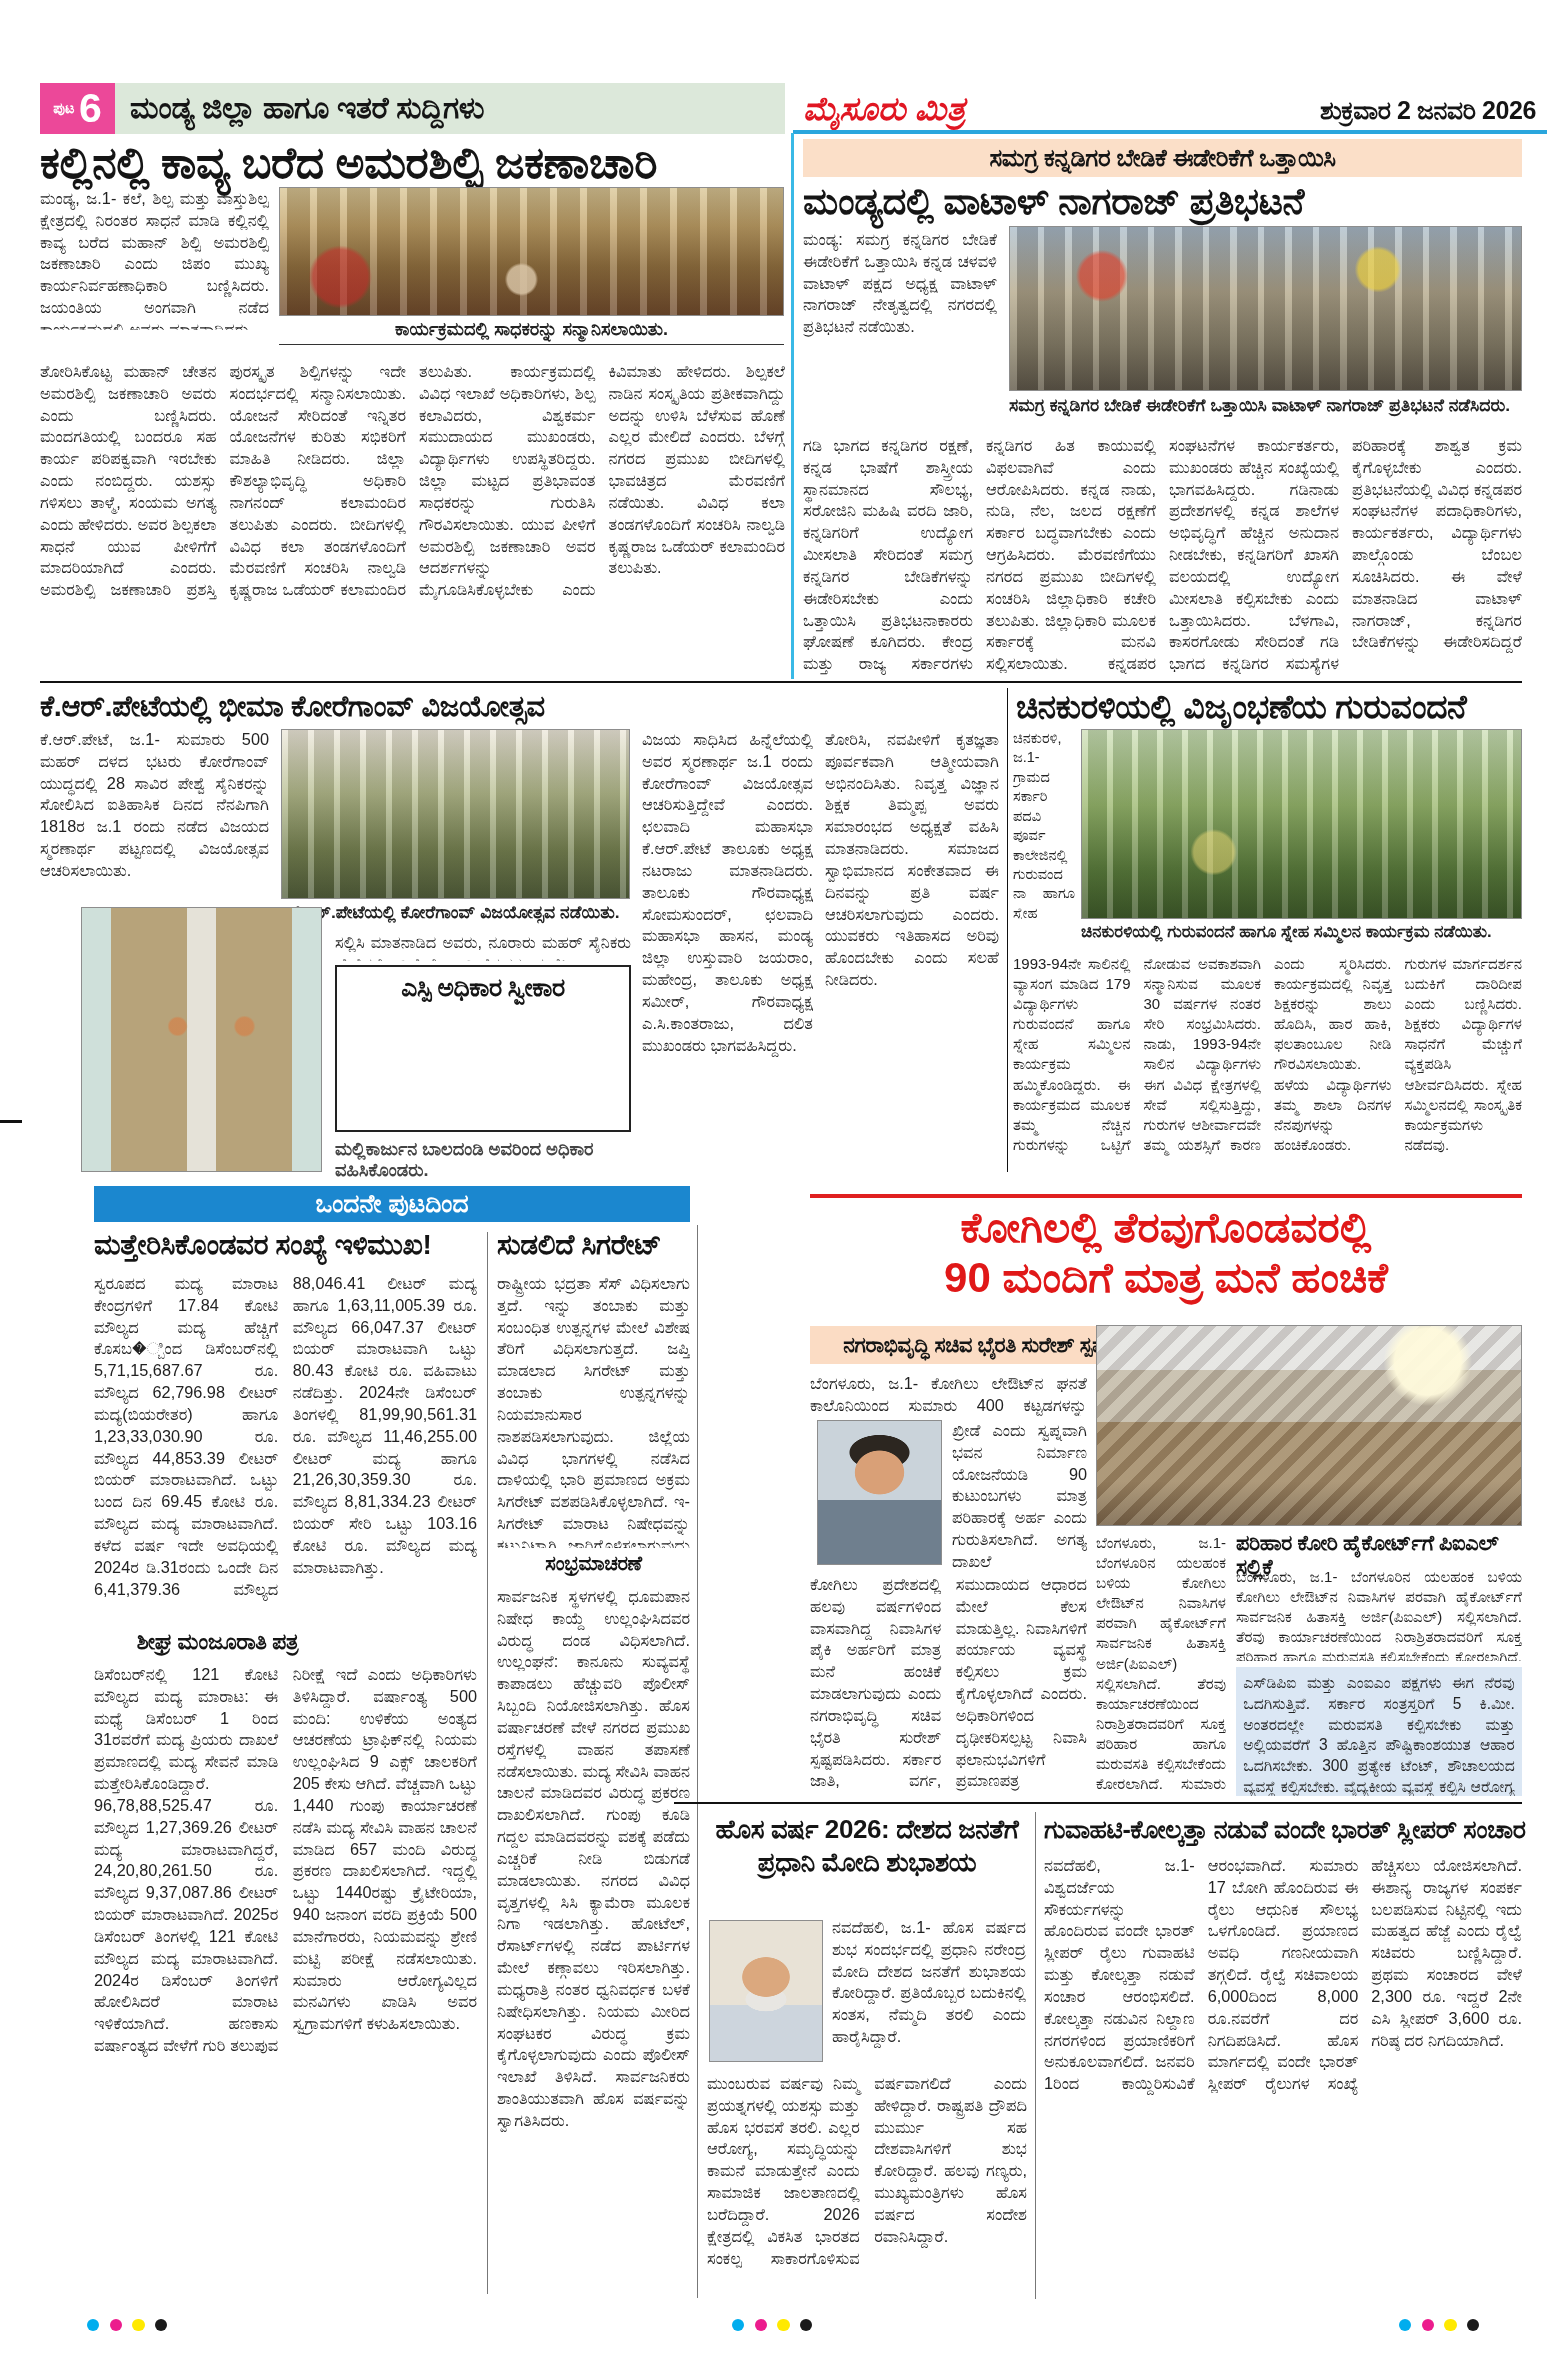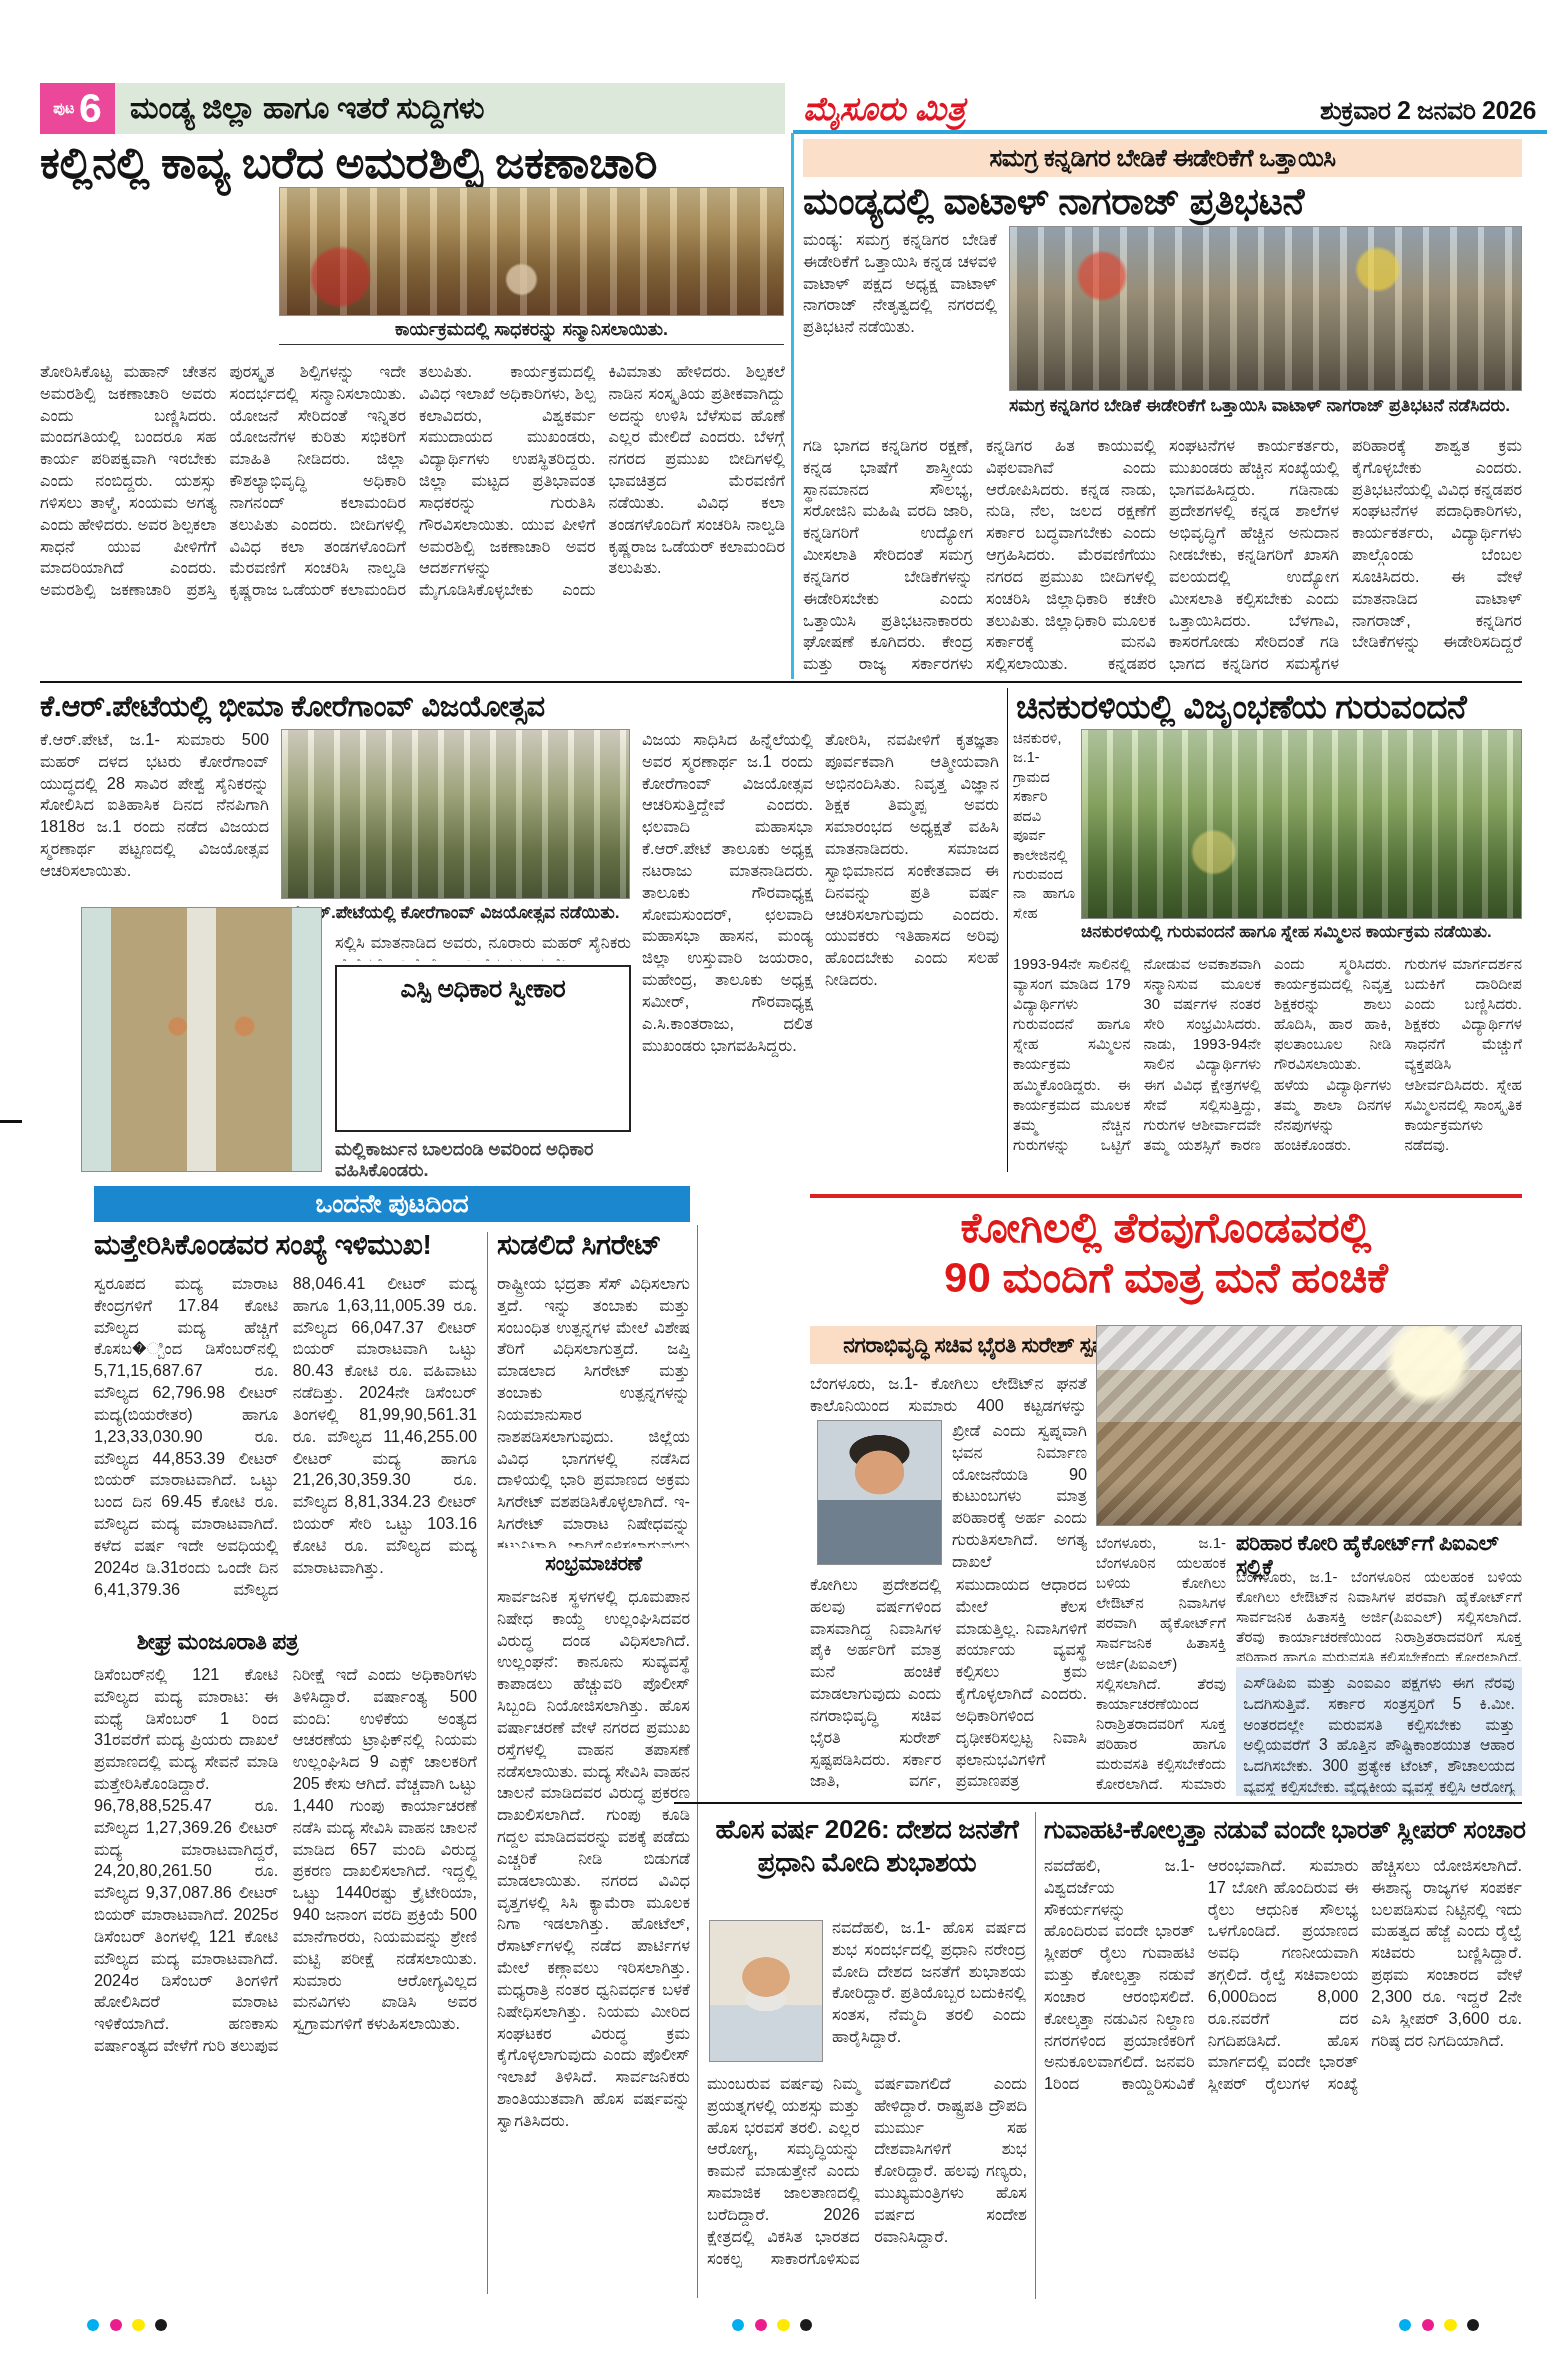--- a/index.html
+++ b/index.html
@@ -88,20 +88,21 @@
   <div class="abs" style="left:803px;top:90px;width:261px;font-size:33px;font-weight:bold;color:#e01622;font-style:italic;">ಮೈಸೂರು ಮಿತ್ರ</div>
   <div class="abs hl" style="left:1232px;top:96px;width:304px;font-size:25px;text-align:right;">ಶುಕ್ರವಾರ 2 ಜನವರಿ 2026</div>
   <div class="abs" style="left:793px;top:130px;width:754px;height:3.6px;background:#2aa6dd;"></div>
   <div class="abs" style="left:791px;top:133px;width:2.9px;height:546px;background:#39b9e6;"></div>
 
   <div class="abs hl" style="left:40px;top:138px;width:746px;font-size:44px;white-space:nowrap;">ಕಲ್ಲಿನಲ್ಲಿ ಕಾವ್ಯ ಬರೆದ ಅಮರಶಿಲ್ಪಿ ಜಕಣಾಚಾರಿ</div>
 
   <div class="abs photo ph-award" style="left:279px;top:187px;width:505px;height:129px;"></div>
   <div class="abs caption" style="left:279px;top:319px;width:505px;font-size:18px;text-align:center;border-bottom:1.4px solid #333;padding-bottom:4.3px;">ಕಾರ್ಯಕ್ರಮದಲ್ಲಿ ಸಾಧಕರನ್ನು ಸನ್ಮಾನಿಸಲಾಯಿತು.</div>
 
+  <div class="abs jtext" style="left:40px;top:188px;width:229px;height:142px;">ಮಂಡ್ಯ, ಜ.1- ಕಲೆ, ಶಿಲ್ಪ ಮತ್ತು ವಾಸ್ತುಶಿಲ್ಪ ಕ್ಷೇತ್ರದಲ್ಲಿ ನಿರಂತರ ಸಾಧನೆ ಮಾಡಿ ಕಲ್ಲಿನಲ್ಲಿ ಕಾವ್ಯ ಬರೆದ ಮಹಾನ್ ಶಿಲ್ಪಿ ಅಮರಶಿಲ್ಪಿ ಜಕಣಾಚಾರಿ ಎಂದು ಜಿಪಂ ಮುಖ್ಯ ಕಾರ್ಯನಿರ್ವಹಣಾಧಿಕಾರಿ ಬಣ್ಣಿಸಿದರು. ಜಯಂತಿಯ ಅಂಗವಾಗಿ ನಡೆದ ಕಾರ್ಯಕ್ರಮದಲ್ಲಿ ಅವರು ಮಾತನಾಡಿದರು.</div>
   <div class="abs jtext cols4" style="left:40px;top:361px;width:745px;height:313px;">ತೋರಿಸಿಕೊಟ್ಟ ಮಹಾನ್ ಚೇತನ ಅಮರಶಿಲ್ಪಿ ಜಕಣಾಚಾರಿ ಅವರು ಎಂದು ಬಣ್ಣಿಸಿದರು. ಮಂದಗತಿಯಲ್ಲಿ ಬಂದರೂ ಸಹ ಕಾರ್ಯ ಪರಿಪಕ್ವವಾಗಿ ಇರಬೇಕು ಎಂದು ನಂಬಿದ್ದರು. ಯಶಸ್ಸು ಗಳಿಸಲು ತಾಳ್ಮೆ, ಸಂಯಮ ಅಗತ್ಯ ಎಂದು ಹೇಳಿದರು. ಅವರ ಶಿಲ್ಪಕಲಾ ಸಾಧನೆ ಯುವ ಪೀಳಿಗೆಗೆ ಮಾದರಿಯಾಗಿದೆ ಎಂದರು. ಅಮರಶಿಲ್ಪಿ ಜಕಣಾಚಾರಿ ಪ್ರಶಸ್ತಿ ಪುರಸ್ಕೃತ ಶಿಲ್ಪಿಗಳನ್ನು ಇದೇ ಸಂದರ್ಭದಲ್ಲಿ ಸನ್ಮಾನಿಸಲಾಯಿತು. ಯೋಜನೆ ಸೇರಿದಂತೆ ಇನ್ನಿತರ ಯೋಜನೆಗಳ ಕುರಿತು ಸಭಿಕರಿಗೆ ಮಾಹಿತಿ ನೀಡಿದರು. ಜಿಲ್ಲಾ ಕೌಶಲ್ಯಾಭಿವೃದ್ಧಿ ಅಧಿಕಾರಿ ನಾಗನಂದ್ ಕಲಾಮಂದಿರ ತಲುಪಿತು ಎಂದರು. ಬೀದಿಗಳಲ್ಲಿ ವಿವಿಧ ಕಲಾ ತಂಡಗಳೊಂದಿಗೆ ಮೆರವಣಿಗೆ ಸಂಚರಿಸಿ ನಾಲ್ವಡಿ ಕೃಷ್ಣರಾಜ ಒಡೆಯರ್ ಕಲಾಮಂದಿರ ತಲುಪಿತು. ಕಾರ್ಯಕ್ರಮದಲ್ಲಿ ವಿವಿಧ ಇಲಾಖೆ ಅಧಿಕಾರಿಗಳು, ಶಿಲ್ಪ ಕಲಾವಿದರು, ವಿಶ್ವಕರ್ಮ ಸಮುದಾಯದ ಮುಖಂಡರು, ವಿದ್ಯಾರ್ಥಿಗಳು ಉಪಸ್ಥಿತರಿದ್ದರು. ಜಿಲ್ಲಾ ಮಟ್ಟದ ಪ್ರತಿಭಾವಂತ ಸಾಧಕರನ್ನು ಗುರುತಿಸಿ ಗೌರವಿಸಲಾಯಿತು. ಯುವ ಪೀಳಿಗೆ ಅಮರಶಿಲ್ಪಿ ಜಕಣಾಚಾರಿ ಅವರ ಆದರ್ಶಗಳನ್ನು ಮೈಗೂಡಿಸಿಕೊಳ್ಳಬೇಕು ಎಂದು ಕಿವಿಮಾತು ಹೇಳಿದರು. ಶಿಲ್ಪಕಲೆ ನಾಡಿನ ಸಂಸ್ಕೃತಿಯ ಪ್ರತೀಕವಾಗಿದ್ದು ಅದನ್ನು ಉಳಿಸಿ ಬೆಳೆಸುವ ಹೊಣೆ ಎಲ್ಲರ ಮೇಲಿದೆ ಎಂದರು. ಬೆಳಗ್ಗೆ ನಗರದ ಪ್ರಮುಖ ಬೀದಿಗಳಲ್ಲಿ ಭಾವಚಿತ್ರದ ಮೆರವಣಿಗೆ ನಡೆಯಿತು. ವಿವಿಧ ಕಲಾ ತಂಡಗಳೊಂದಿಗೆ ಸಂಚರಿಸಿ ನಾಲ್ವಡಿ ಕೃಷ್ಣರಾಜ ಒಡೆಯರ್ ಕಲಾಮಂದಿರ ತಲುಪಿತು.</div>
 
   <div class="abs" style="left:803px;top:139px;width:719px;height:38px;background:#fbdfc8;display:flex;align-items:center;justify-content:center;">
     <span class="hl" style="font-size:24px;">ಸಮಗ್ರ ಕನ್ನಡಿಗರ ಬೇಡಿಕೆ ಈಡೇರಿಕೆಗೆ ಒತ್ತಾಯಿಸಿ</span>
   </div>
   <div class="abs hl" style="left:803px;top:181px;width:719px;font-size:37px;white-space:nowrap;">ಮಂಡ್ಯದಲ್ಲಿ ವಾಟಾಳ್ ನಾಗರಾಜ್ ಪ್ರತಿಭಟನೆ</div>
 
   <div class="abs photo ph-protest" style="left:1009px;top:226px;width:513px;height:165px;"></div>
   <div class="abs caption" style="left:1009px;top:395px;width:513px;font-size:17.4px;">ಸಮಗ್ರ ಕನ್ನಡಿಗರ ಬೇಡಿಕೆ ಈಡೇರಿಕೆಗೆ ಒತ್ತಾಯಿಸಿ ವಾಟಾಳ್ ನಾಗರಾಜ್ ಪ್ರತಿಭಟನೆ ನಡೆಸಿದರು.</div>
 
@@ -115,21 +116,21 @@
   <div class="abs photo ph-koregaon" style="left:281px;top:729px;width:349px;height:170px;"></div>
   <div class="abs caption" style="left:281px;top:902px;width:349px;font-size:17.4px;text-align:center;">ಕೆ.ಆರ್.ಪೇಟೆಯಲ್ಲಿ ಕೋರೆಗಾಂವ್ ವಿಜಯೋತ್ಸವ ನಡೆಯಿತು.</div>
 
   <div class="abs jtext" style="left:40px;top:729px;width:229px;height:435px;">ಕೆ.ಆರ್.ಪೇಟೆ, ಜ.1- ಸುಮಾರು 500 ಮಹರ್ ದಳದ ಭಟರು ಕೋರೆಗಾಂವ್ ಯುದ್ಧದಲ್ಲಿ 28 ಸಾವಿರ ಪೇಶ್ವೆ ಸೈನಿಕರನ್ನು ಸೋಲಿಸಿದ ಐತಿಹಾಸಿಕ ದಿನದ ನೆನಪಿಗಾಗಿ 1818ರ ಜ.1 ರಂದು ನಡೆದ ವಿಜಯದ ಸ್ಮರಣಾರ್ಥ ಪಟ್ಟಣದಲ್ಲಿ ವಿಜಯೋತ್ಸವ ಆಚರಿಸಲಾಯಿತು.</div>
 
   <div class="abs photo ph-police" style="left:81px;top:907px;width:241px;height:265px;"></div>
 
   <div class="abs jtext" style="left:335px;top:932px;width:296px;height:29px;">ಸಲ್ಲಿಸಿ ಮಾತನಾಡಿದ ಅವರು, ನೂರಾರು ಮಹರ್ ಸೈನಿಕರು ಪೇಶ್ವೆಗಳೊಂದಿಗೆ ಹೋರಾಡಿ ಸೈನ್ಯವನ್ನು ಮಣಿಸಿ</div>
 
   <div class="abs" style="left:335px;top:965px;width:296px;height:167px;border:2.2px solid #222;box-sizing:border-box;padding:7.2px 8.7px;">
-    <div class="hl" style="font-size:25px;text-align:center;margin-bottom:23px;">ಎಸ್ಪಿ ಅಧಿಕಾರ ಸ್ವೀಕಾರ</div>
+    <div class="hl" style="font-size:25px;text-align:center;margin-bottom:23px;font-family:Liberation Serif, serif;">ಎಸ್ಪಿ ಅಧಿಕಾರ ಸ್ವೀಕಾರ</div>
   </div>
 
   <div class="abs caption" style="left:335px;top:1139px;width:296px;font-size:18px;color:#444;">ಮಲ್ಲಿಕಾರ್ಜುನ ಬಾಲದಂಡಿ ಅವರಿಂದ ಅಧಿಕಾರ ವಹಿಸಿಕೊಂಡರು.</div>
 
   <div class="abs jtext" style="left:642px;top:729px;width:171px;height:442px;">ವಿಜಯ ಸಾಧಿಸಿದ ಹಿನ್ನೆಲೆಯಲ್ಲಿ ಅವರ ಸ್ಮರಣಾರ್ಥ ಜ.1 ರಂದು ಕೋರೆಗಾಂವ್ ವಿಜಯೋತ್ಸವ ಆಚರಿಸುತ್ತಿದ್ದೇವೆ ಎಂದರು. ಛಲವಾದಿ ಮಹಾಸಭಾ ಕೆ.ಆರ್.ಪೇಟೆ ತಾಲೂಕು ಅಧ್ಯಕ್ಷ ನಟರಾಜು ಮಾತನಾಡಿದರು. ತಾಲೂಕು ಗೌರವಾಧ್ಯಕ್ಷ ಸೋಮಸುಂದರ್, ಛಲವಾದಿ ಮಹಾಸಭಾ ಹಾಸನ, ಮಂಡ್ಯ ಜಿಲ್ಲಾ ಉಸ್ತುವಾರಿ ಜಯರಾಂ, ಮಹೇಂದ್ರ, ತಾಲೂಕು ಅಧ್ಯಕ್ಷ ಸಮೀರ್, ಗೌರವಾಧ್ಯಕ್ಷ ಎ.ಸಿ.ಕಾಂತರಾಜು, ದಲಿತ ಮುಖಂಡರು ಭಾಗವಹಿಸಿದ್ದರು.</div>
   <div class="abs jtext" style="left:825px;top:729px;width:174px;height:442px;">ತೋರಿಸಿ, ನವಪೀಳಿಗೆ ಕೃತಜ್ಞತಾ ಪೂರ್ವಕವಾಗಿ ಆತ್ಮೀಯವಾಗಿ ಅಭಿನಂದಿಸಿತು. ನಿವೃತ್ತ ವಿಜ್ಞಾನ ಶಿಕ್ಷಕ ತಿಮ್ಮಪ್ಪ ಅವರು ಸಮಾರಂಭದ ಅಧ್ಯಕ್ಷತೆ ವಹಿಸಿ ಮಾತನಾಡಿದರು. ಸಮಾಜದ ಸ್ವಾಭಿಮಾನದ ಸಂಕೇತವಾದ ಈ ದಿನವನ್ನು ಪ್ರತಿ ವರ್ಷ ಆಚರಿಸಲಾಗುವುದು ಎಂದರು. ಯುವಕರು ಇತಿಹಾಸದ ಅರಿವು ಹೊಂದಬೇಕು ಎಂದು ಸಲಹೆ ನೀಡಿದರು.</div>
 
   <div class="abs vrule" style="left:1007px;top:688px;height:484px;"></div>
 
   <div class="abs hl" style="left:1016px;top:688px;width:507px;font-size:33px;white-space:nowrap;">ಚಿನಕುರಳಿಯಲ್ಲಿ ವಿಜೃಂಭಣೆಯ ಗುರುವಂದನೆ</div>

